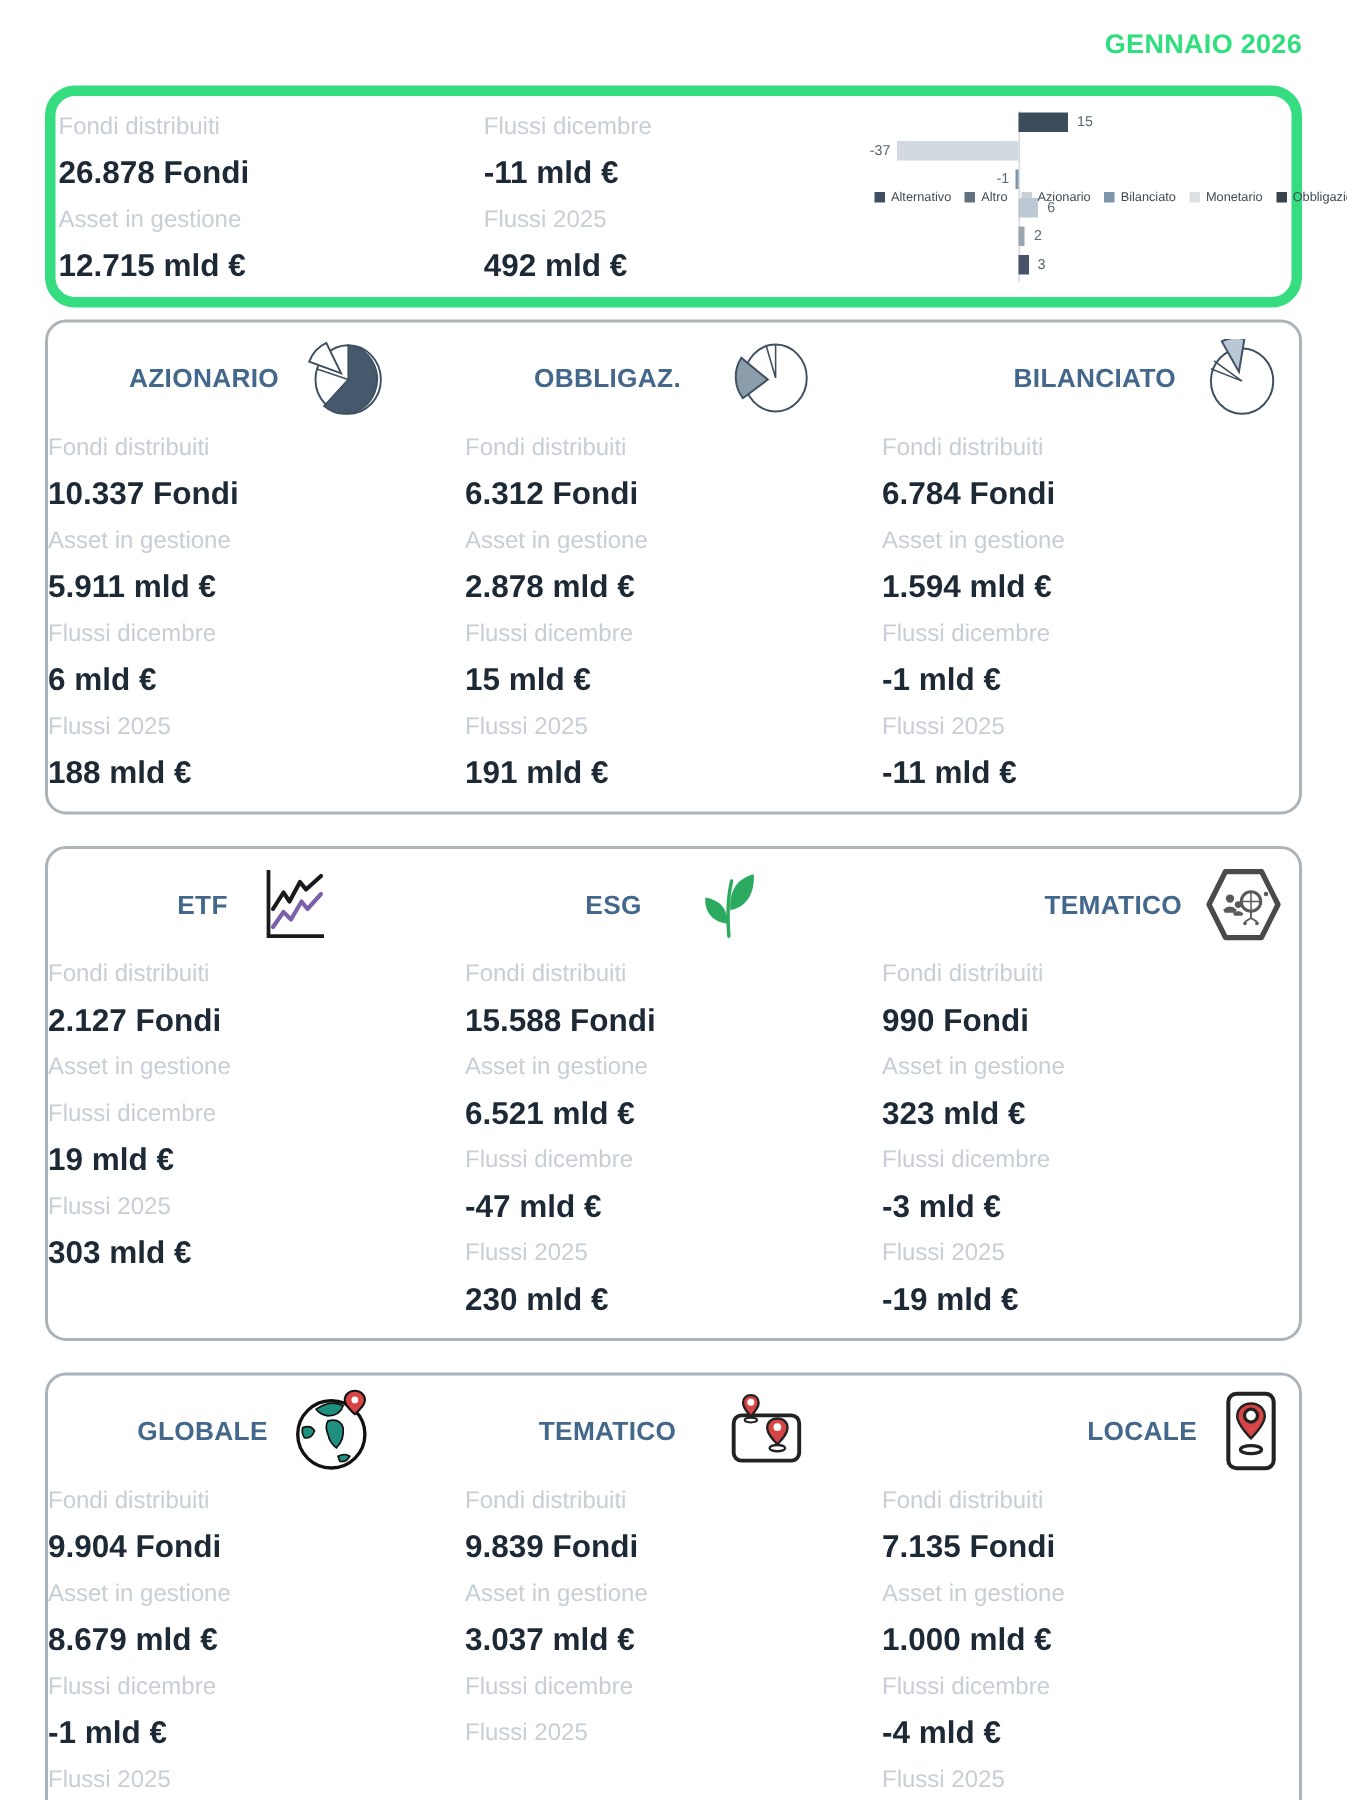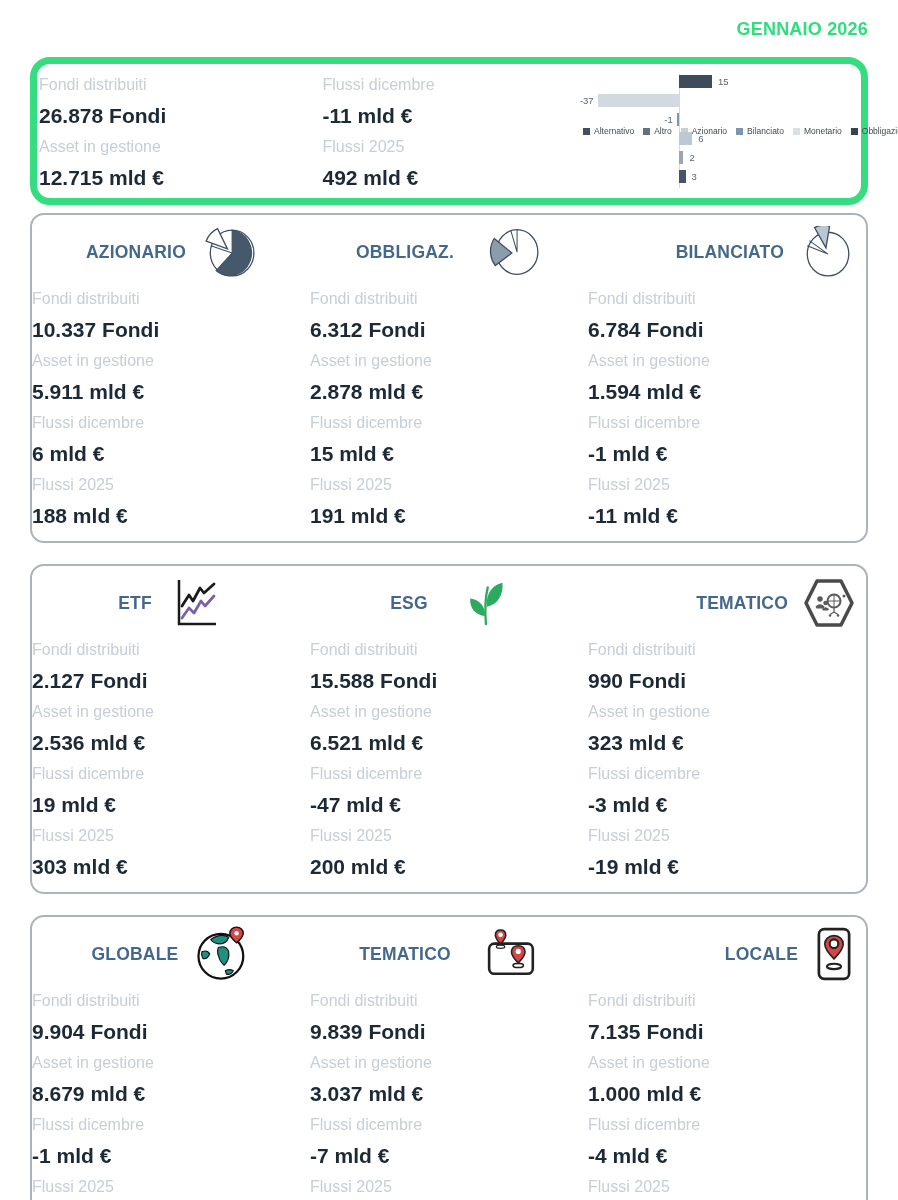--- a/index.html
+++ b/index.html
@@ -210,21 +210,20 @@
           <path d="M16,4 L16,92 L90,92" stroke="#1A1A1A" stroke-width="5" fill="none"></path>
           <path d="M22,56 L36,34 L44,46 L58,20 L66,30 L86,12" stroke="#1A1A1A" stroke-width="5.5" fill="none" stroke-linejoin="round" stroke-linecap="round"></path>
           <path d="M22,80 L36,60 L46,70 L60,46 L68,56 L86,36" stroke="#7B5FA8" stroke-width="5.5" fill="none" stroke-linejoin="round" stroke-linecap="round"></path>
         </svg>
       </span>
     </div>
     <div class="metrics">
         <div class="m-label">Fondi distribuiti</div>
         <div class="m-value">2.127 Fondi</div>
         <div class="m-label">Asset in gestione</div>
-        <div class="m-value">2.536 mld €</div>
         <div class="m-label">Flussi dicembre</div>
         <div class="m-value">19 mld €</div>
         <div class="m-label">Flussi 2025</div>
         <div class="m-value">303 mld €</div>
       </div>
   </div>
   <div class="col">
     <div class="col-header">
       <span class="col-title">ESG</span>
       <span class="icon">
@@ -236,21 +235,21 @@
       </span>
     </div>
     <div class="metrics">
         <div class="m-label">Fondi distribuiti</div>
         <div class="m-value">15.588 Fondi</div>
         <div class="m-label">Asset in gestione</div>
         <div class="m-value">6.521 mld €</div>
         <div class="m-label">Flussi dicembre</div>
         <div class="m-value">-47 mld €</div>
         <div class="m-label">Flussi 2025</div>
-        <div class="m-value">200 mld €</div>
+        <div class="m-value">230 mld €</div>
       </div>
   </div>
   <div class="col">
     <div class="col-header">
       <span class="col-title">TEMATICO</span>
       <span class="icon">
         <svg width="50" height="50" viewBox="0 0 100 100">
           <polygon points="26,6 74,6 96,50 74,94 26,94 4,50" fill="#fff" stroke="#4A4A4A" stroke-width="7" stroke-linejoin="round"></polygon>
           <circle cx="60" cy="46" r="13" fill="none" stroke="#5A5A5A" stroke-width="4"></circle>
           <path d="M48,46 h24 M60,34 v24" stroke="#5A5A5A" stroke-width="2"></path>
@@ -318,21 +317,20 @@
           <circle cx="62" cy="45" r="5" fill="#fff"></circle>
         </svg>
       </span>
     </div>
     <div class="metrics">
         <div class="m-label">Fondi distribuiti</div>
         <div class="m-value">9.839 Fondi</div>
         <div class="m-label">Asset in gestione</div>
         <div class="m-value">3.037 mld €</div>
         <div class="m-label">Flussi dicembre</div>
-        <div class="m-value">-7 mld €</div>
         <div class="m-label">Flussi 2025</div>
       </div>
   </div>
   <div class="col">
     <div class="col-header">
       <span class="col-title">LOCALE</span>
       <span class="icon">
         <svg width="40" height="54" viewBox="0 0 72 100">
           <rect x="8" y="4" width="56" height="92" rx="10" fill="#fff" stroke="#222" stroke-width="5"></rect>
           <ellipse cx="36" cy="73" rx="13" ry="5" fill="none" stroke="#222" stroke-width="4"></ellipse>

